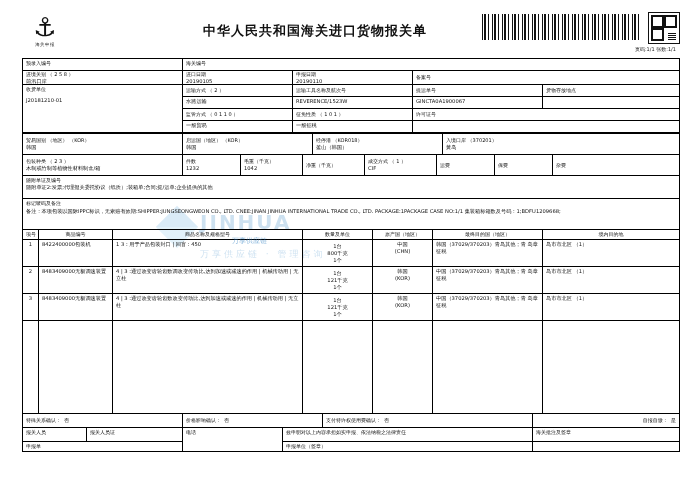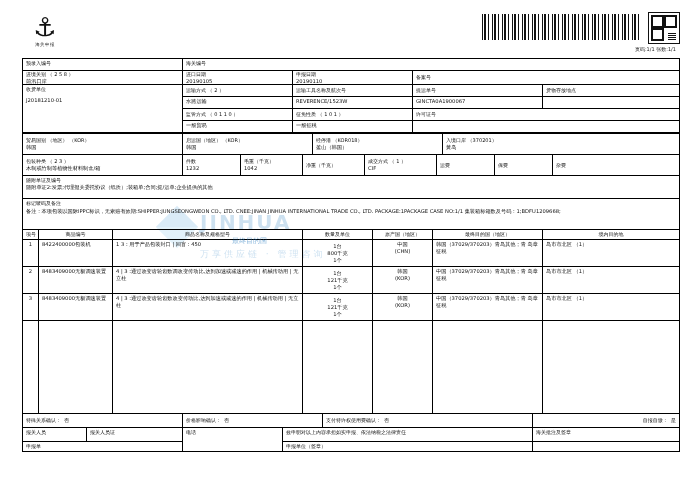--- a/index.html
+++ b/index.html
@@ -68,20 +68,21 @@
 </head>
 <body>
 
 <div class="page">
 
   <div class="header">
     <div class="logo">
       <div class="glyph">⚓</div>
       <div class="cap">海关申报</div>
     </div>
+    <div class="doc-title">中华人民共和国海关进口货物报关单</div>
     <div class="barcode"></div>
     <div class="qr">
         <div class="qd"></div>
         <div class="qn"></div>
       </div>
     <div class="pageno">页码:1/1 张数:1/1</div>
   </div>
 
   <div class="wm">
     <div class="wlogo"></div>
@@ -416,14 +417,14 @@
           <div class="cell" style="width:250px;">
               <div class="lab">申报单位（签章）</div>
             </div>
           <div class="cell" style="flex:1;border-right:none"></div>
         </div>
       </div>
     </div>
 
   </div>
 
-  <div class="stamp">最终目的国</div>
+  <div class="stamp">万享供应链</div>
 </div>
 
 </body></html>

